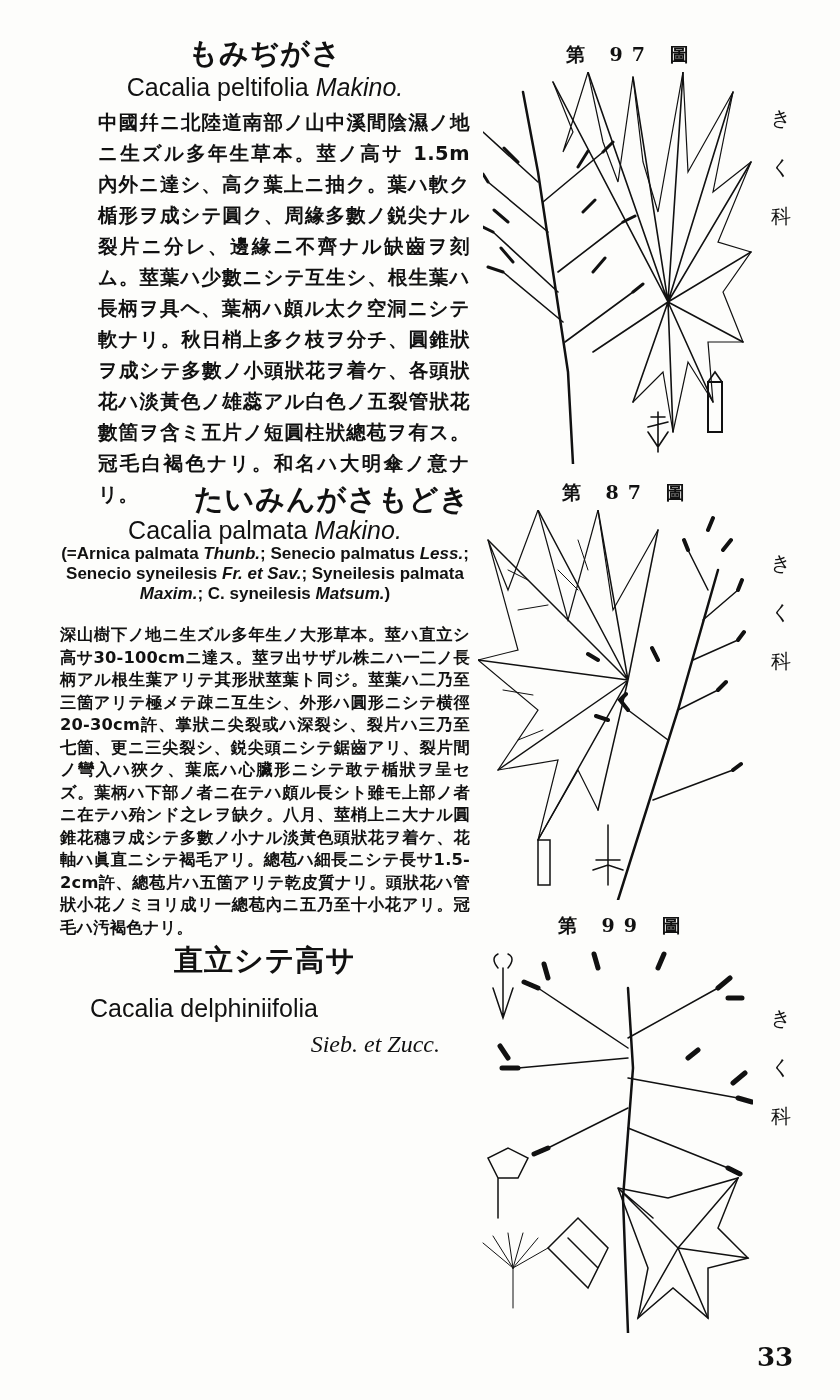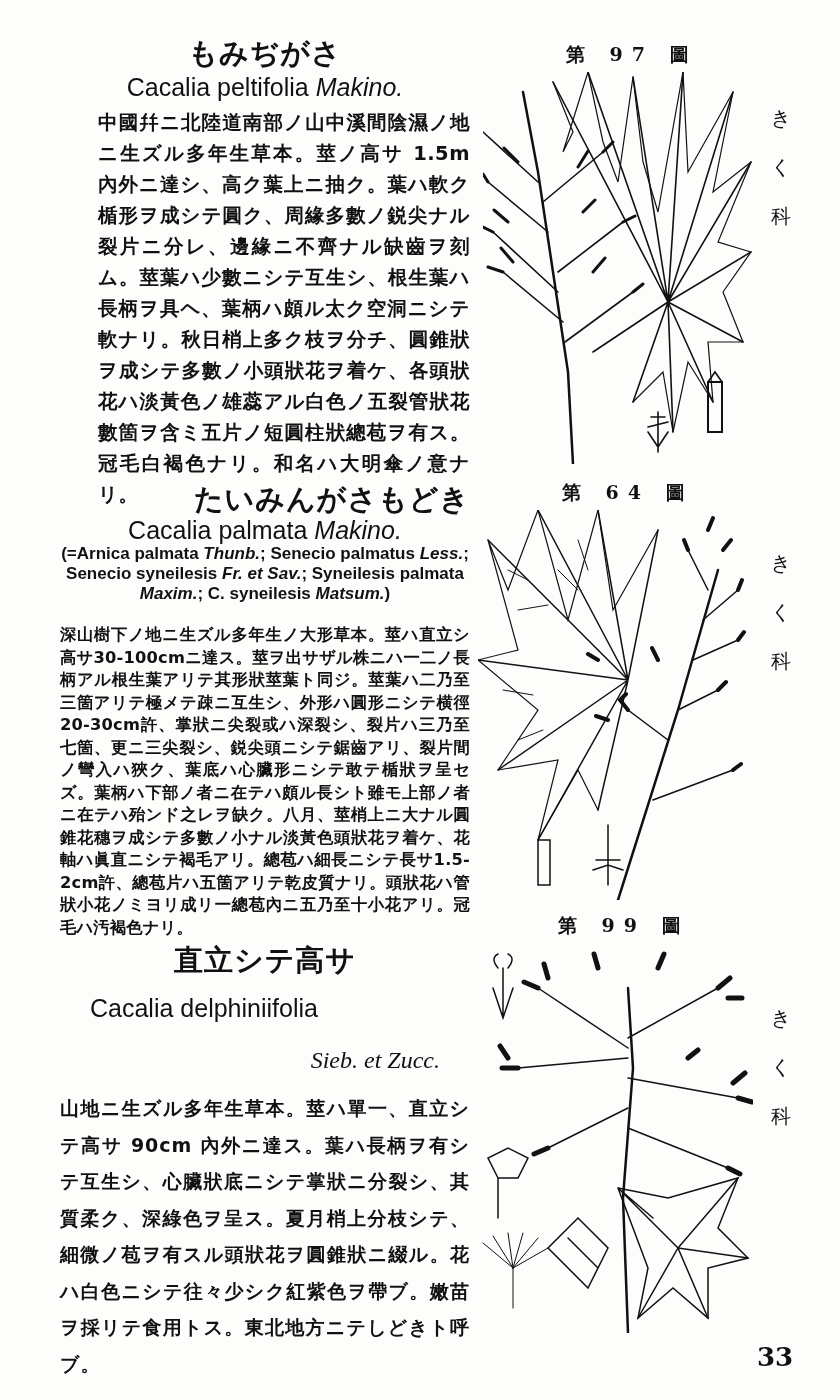--- a/index.html
+++ b/index.html
@@ -32,21 +32,21 @@
     word-break: break-all;
   }
   .e1 { top: 35px; }
   .e1 .body-text { font-size: 19.5px; line-height: 31px; margin-top: 4px; letter-spacing: 0.5px; margin-left: 38px; }
   .e2 { top: 482px; }
   .e2 .jp-title { font-size: 29px; line-height: 34px; text-align: right; }
   .e2 .sci-name { font-size: 25px; line-height: 28px; }
   .e2 .body-text { font-size: 16.3px; line-height: 22.5px; margin-top: 20px; letter-spacing: 0.2px; }
   .e3 { top: 942px; }
   .e3 .sci-name { text-align: left; padding-left: 30px; margin-top: 14px; }
-  .e3 .sci-auth { text-align: right; padding-right: 30px; font-family: "Liberation Serif", serif; font-style: italic; font-size: 24px; line-height: 32px; margin-top: 20px; }
+  .e3 .sci-auth { text-align: right; padding-right: 30px; font-family: "Liberation Serif", serif; font-style: italic; font-size: 24px; line-height: 32px; margin-top: 4px; }
   .e3 .body-text { font-size: 19px; line-height: 36.5px; margin-top: 14px; letter-spacing: 1px; }
 
   .fig-label {
     position: absolute; font-family: "DejaVu Serif", serif; font-weight: bold;
     font-size: 19px; letter-spacing: 9px;
   }
   .fig { position: absolute; }
   .fig svg { width: 100%; height: 100%; display: block; }
   .family-tag {
     position: absolute; left: 768px; width: 26px;
@@ -81,21 +81,20 @@
     <div class="synonyms">
       <span>(=</span><span>Arnica palmata </span><i>Thunb.</i><span>; Senecio palmatus </span><i>Less.</i><span>; Senecio syneilesis </span><i>Fr. et Sav.</i><span>; Syneilesis palmata </span><i>Maxim.</i><span>; C. syneilesis </span><i>Matsum.</i><span>)</span>
     </div>
     <div class="body-text">深山樹下ノ地ニ生ズル多年生ノ大形草本。莖ハ直立シ高サ30-100cmニ達ス。莖ヲ出サザル株ニハ一二ノ長柄アル根生葉アリテ其形狀莖葉ト同ジ。莖葉ハ二乃至三箇アリテ極メテ疎ニ互生シ、外形ハ圓形ニシテ横徑20-30cm許、掌狀ニ尖裂或ハ深裂シ、裂片ハ三乃至七箇、更ニ三尖裂シ、鋭尖頭ニシテ鋸齒アリ、裂片間ノ彎入ハ狹ク、葉底ハ心臟形ニシテ敢テ楯狀ヲ呈セズ。葉柄ハ下部ノ者ニ在テハ頗ル長シト雖モ上部ノ者ニ在テハ殆ンド之レヲ缺ク。八月、莖梢上ニ大ナル圓錐花穗ヲ成シテ多數ノ小ナル淡黃色頭狀花ヲ着ケ、花軸ハ眞直ニシテ褐毛アリ。總苞ハ細長ニシテ長サ1.5-2cm許、總苞片ハ五箇アリテ乾皮質ナリ。頭狀花ハ管狀小花ノミヨリ成リ一總苞內ニ五乃至十小花アリ。冠毛ハ汚褐色ナリ。</div>
   </section>
 
   <section class="entry e3">
     <div class="jp-title">直立シテ高サ</div>
     <div class="sci-name">Cacalia delphiniifolia</div>
     <div class="sci-auth">Sieb. et Zucc.</div>
-    <div class="body-text">山地ニ生ズル多年生草本。莖ハ單一、直立シテ高サ 90cm 內外ニ達ス。葉ハ長柄ヲ有シテ互生シ、心臟狀底ニシテ掌狀ニ分裂シ、其質柔ク、深綠色ヲ呈ス。夏月梢上分枝シテ、細微ノ苞ヲ有スル頭狀花ヲ圓錐狀ニ綴ル。花ハ白色ニシテ往々少シク紅紫色ヲ帶ブ。嫩苗ヲ採リテ食用トス。東北地方ニテしどきト呼ブ。</div>
   </section>
 
   <div class="fig-label" style="left:566px; top:42px;">第 97 圖</div>
   <div class="fig" style="left:483px; top:72px; width:270px; height:392px;">
     <svg viewBox="0 0 270 392" fill="none" stroke="#111" stroke-width="1.6" stroke-linecap="round">
 
       <g>
         <path d="M185 230 L70 10 M185 230 L105 0 M185 230 L150 5 M185 230 L200 0 M185 230 L250 20 M185 230 L268 90 M185 230 L268 180 M185 230 L260 270 M185 230 L230 330 M185 230 L190 360 M185 230 L150 330 M185 230 L110 280"></path>
         <path d="M70 10 L90 60 L80 80 L105 0 M105 0 L120 70 L135 110 L150 5 M150 5 L160 90 L175 140 L200 0 M200 0 L205 100 L250 20 M250 20 L230 120 L268 90 M268 90 L235 170 L268 180 M268 180 L240 220 L260 270 M260 270 L225 270 L230 330 M230 330 L205 290 L190 360 M190 360 L180 300 L150 330" stroke-width="1.2"></path>
       </g>
@@ -107,21 +106,21 @@
       </g>
 
       <g>
         <path d="M175 340 l0 40 M168 345 l14 0 M165 355 l20 -5 M165 360 l10 15 M185 360 l-10 15"></path>
         <rect x="225" y="310" width="14" height="50" stroke-width="2"></rect>
         <path d="M225 310 l7 -10 l7 10"></path>
       </g>
     </svg>
   </div>
 
-  <div class="fig-label" style="left:562px; top:480px;">第 64 圖</div>
+  <div class="fig-label" style="left:562px; top:480px;">第 87 圖</div>
   <div class="fig" style="left:478px; top:510px; width:272px; height:390px;">
     <svg viewBox="0 0 272 390" fill="none" stroke="#111" stroke-width="1.5" stroke-linecap="round">
       <g>
         <path d="M150 170 L10 30 M150 170 L60 0 M150 170 L120 0 M150 170 L180 20 M150 170 L0 150 M150 170 L20 260 M150 170 L60 330 M150 170 L120 300"></path>
         <path d="M10 30 L30 80 L60 0 M60 0 L90 110 L120 0 M120 0 L135 100 L180 20 M0 150 L40 140 L10 30 M0 150 L60 200 L20 260 M20 260 L80 250 L60 330 M60 330 L100 260 L120 300" stroke-width="1.2"></path>
         <path d="M30 60 l20 10 M40 100 l30 -5 M25 180 l30 5 M40 230 l25 -10 M80 60 l20 20 M100 30 l10 30" stroke-width="1"></path>
       </g>
       <g>
         <path d="M140 390 L200 200 L240 60" stroke-width="2.5"></path>
         <path d="M190 230 L150 200 M200 200 L240 180 M215 150 L260 130 M225 110 L260 80 M175 290 L255 260 M230 80 L210 40"></path>

